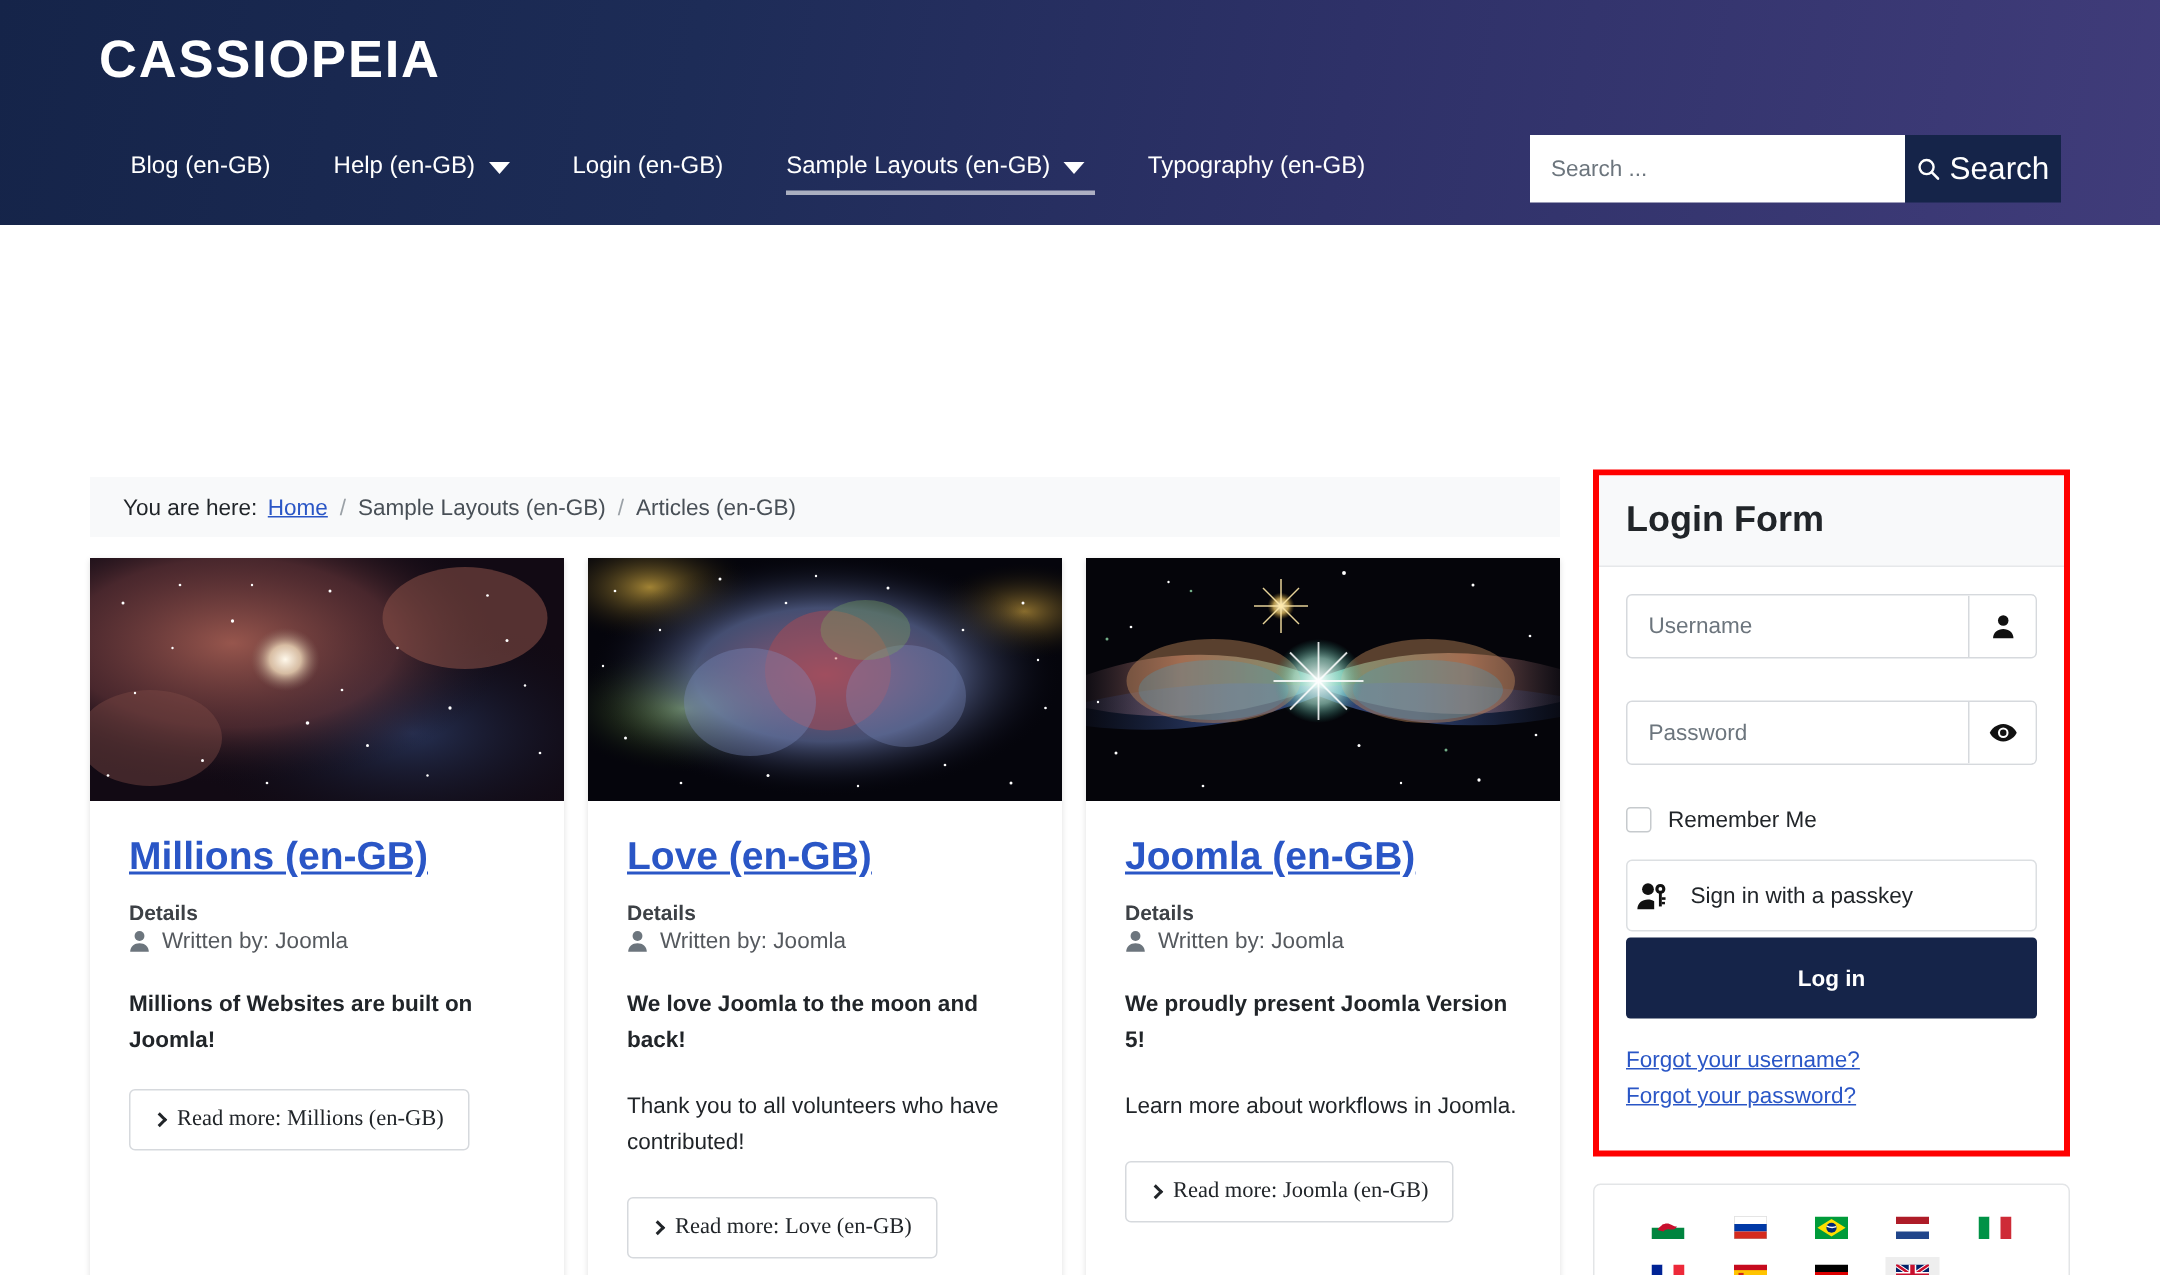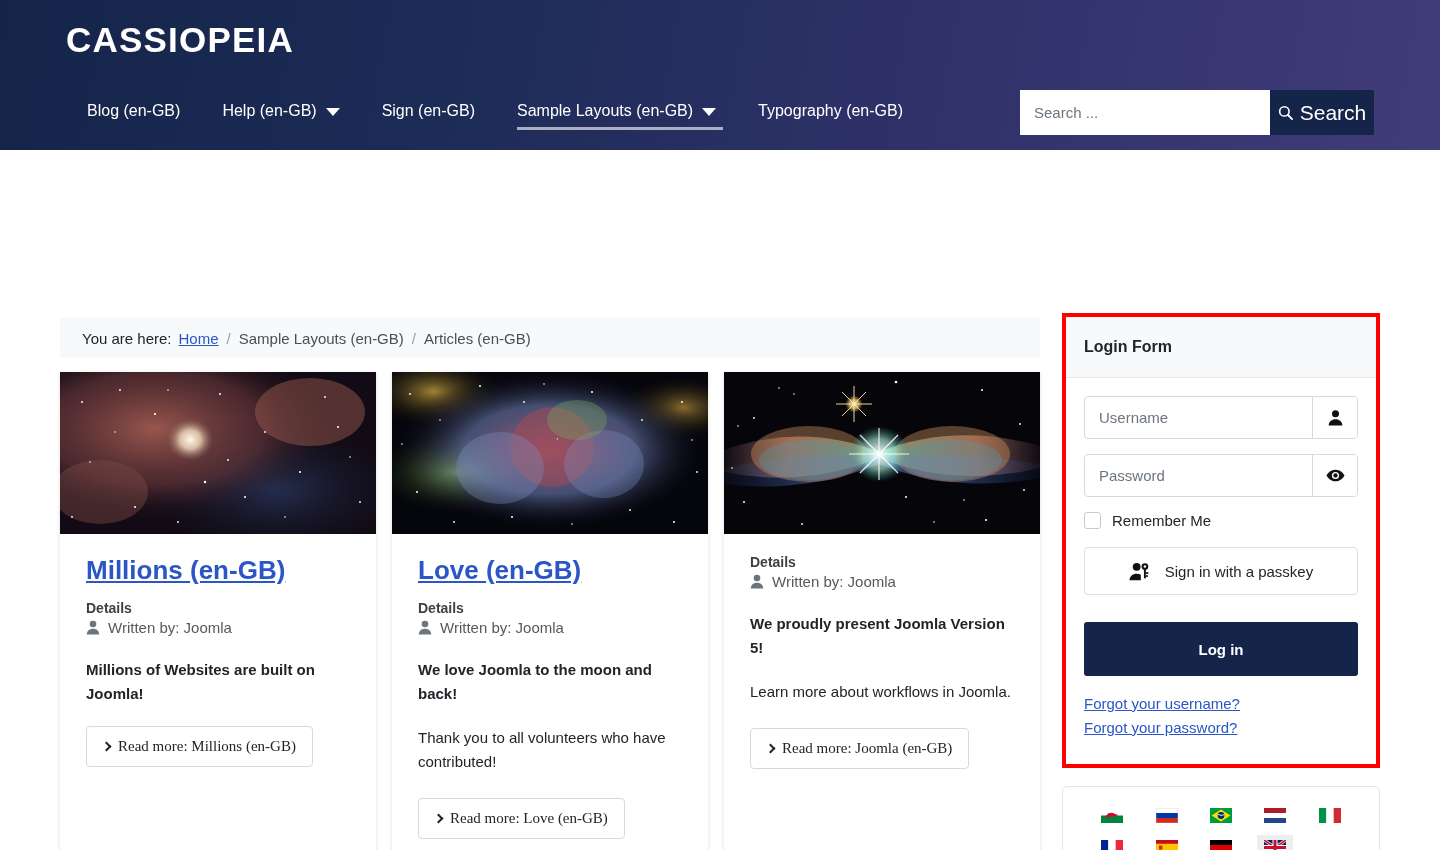--- a/index.html
+++ b/index.html
@@ -221,32 +221,32 @@
     background: #ffffff;
     width: 318px;
   }
   .panel-head {
     background: #f8f9fa;
     border-bottom: 1px solid #e6e8ea;
     padding: 16px 18px;
   }
   .panel-head h3 {
     margin: 0;
-    font-size: 16px;
+    font-size: 24px;
     font-weight: 700;
     color: #212529;
     line-height: 28px;
   }
   .panel-body { padding: 18px 18px 24px 18px; }
 
   .input-group {
     display: flex;
     width: 100%;
     height: 43px;
-    margin-bottom: 15px;
+    margin-bottom: 28px;
     border: 1px solid #d6d9dd;
     border-radius: 4px;
     overflow: hidden;
     background: #fff;
   }
   .input-group input {
     flex: 1;
     border: none;
     outline: none;
     padding: 0 14px;
@@ -282,26 +282,26 @@
   .remember span { font-size: 15px; color: #212529; }
 
   .passkey-btn {
     width: 100%;
     height: 48px;
     border: 1px solid #dcdfe2;
     border-radius: 4px;
     background: #ffffff;
     display: flex;
     align-items: center;
-    justify-content: center;
+    justify-content: flex-start;
     gap: 13px;
     font-size: 15px;
     color: #212529;
     cursor: pointer;
-    margin-bottom: 27px;
+    margin-bottom: 4px;
     font-family: "Liberation Sans", sans-serif;
   }
   .login-btn {
     width: 100%;
     height: 54px;
     border: none;
     border-radius: 3px;
     background: #152449;
     color: #ffffff;
     font-size: 15px;
@@ -353,21 +353,21 @@
 
   <div class="navbar">
     <div class="nav-item">
       <span>Blog (en-GB)</span>
     </div>
     <div class="nav-item">
       <span>Help (en-GB)</span>
       <span class="caret"></span>
     </div>
     <div class="nav-item">
-      <span>Sign (en-GB)</span>
+      <span>Login (en-GB)</span>
     </div>
     <div class="nav-item active">
       <span>Sample Layouts (en-GB)</span>
       <span class="caret"></span>
     </div>
     <div class="nav-item">
       <span>Typography (en-GB)</span>
     </div>
   </div>
 
@@ -603,20 +603,21 @@
               <circle cx="55" cy="16" r="0.8"></circle>
           </g>
           <g fill="#8fd8a8" opacity="0.8">
             <circle cx="14" cy="54" r="1"></circle>
               <circle cx="240" cy="128" r="1"></circle>
               <circle cx="70" cy="22" r="0.9"></circle>
           </g>
         </svg>
       </div>
       <div class="card-body">
+        <a class="card-title">Joomla (en-GB)</a>
         <div class="details-label">Details</div>
         <div class="written-by">
           <svg width="14" height="15" viewBox="0 0 14 15">
             <circle cx="7" cy="4" r="3.3" fill="#6c757d"></circle>
             <path d="M0.8 14.5c0-3.6 2.8-5.7 6.2-5.7s6.2 2.1 6.2 5.7z" fill="#6c757d"></path>
           </svg>
           <span>Written by: Joomla</span>
         </div>
         <div class="card-lead">We proudly present Joomla Version 5!</div>
         <div class="card-text">Learn more about workflows in Joomla.</div>

